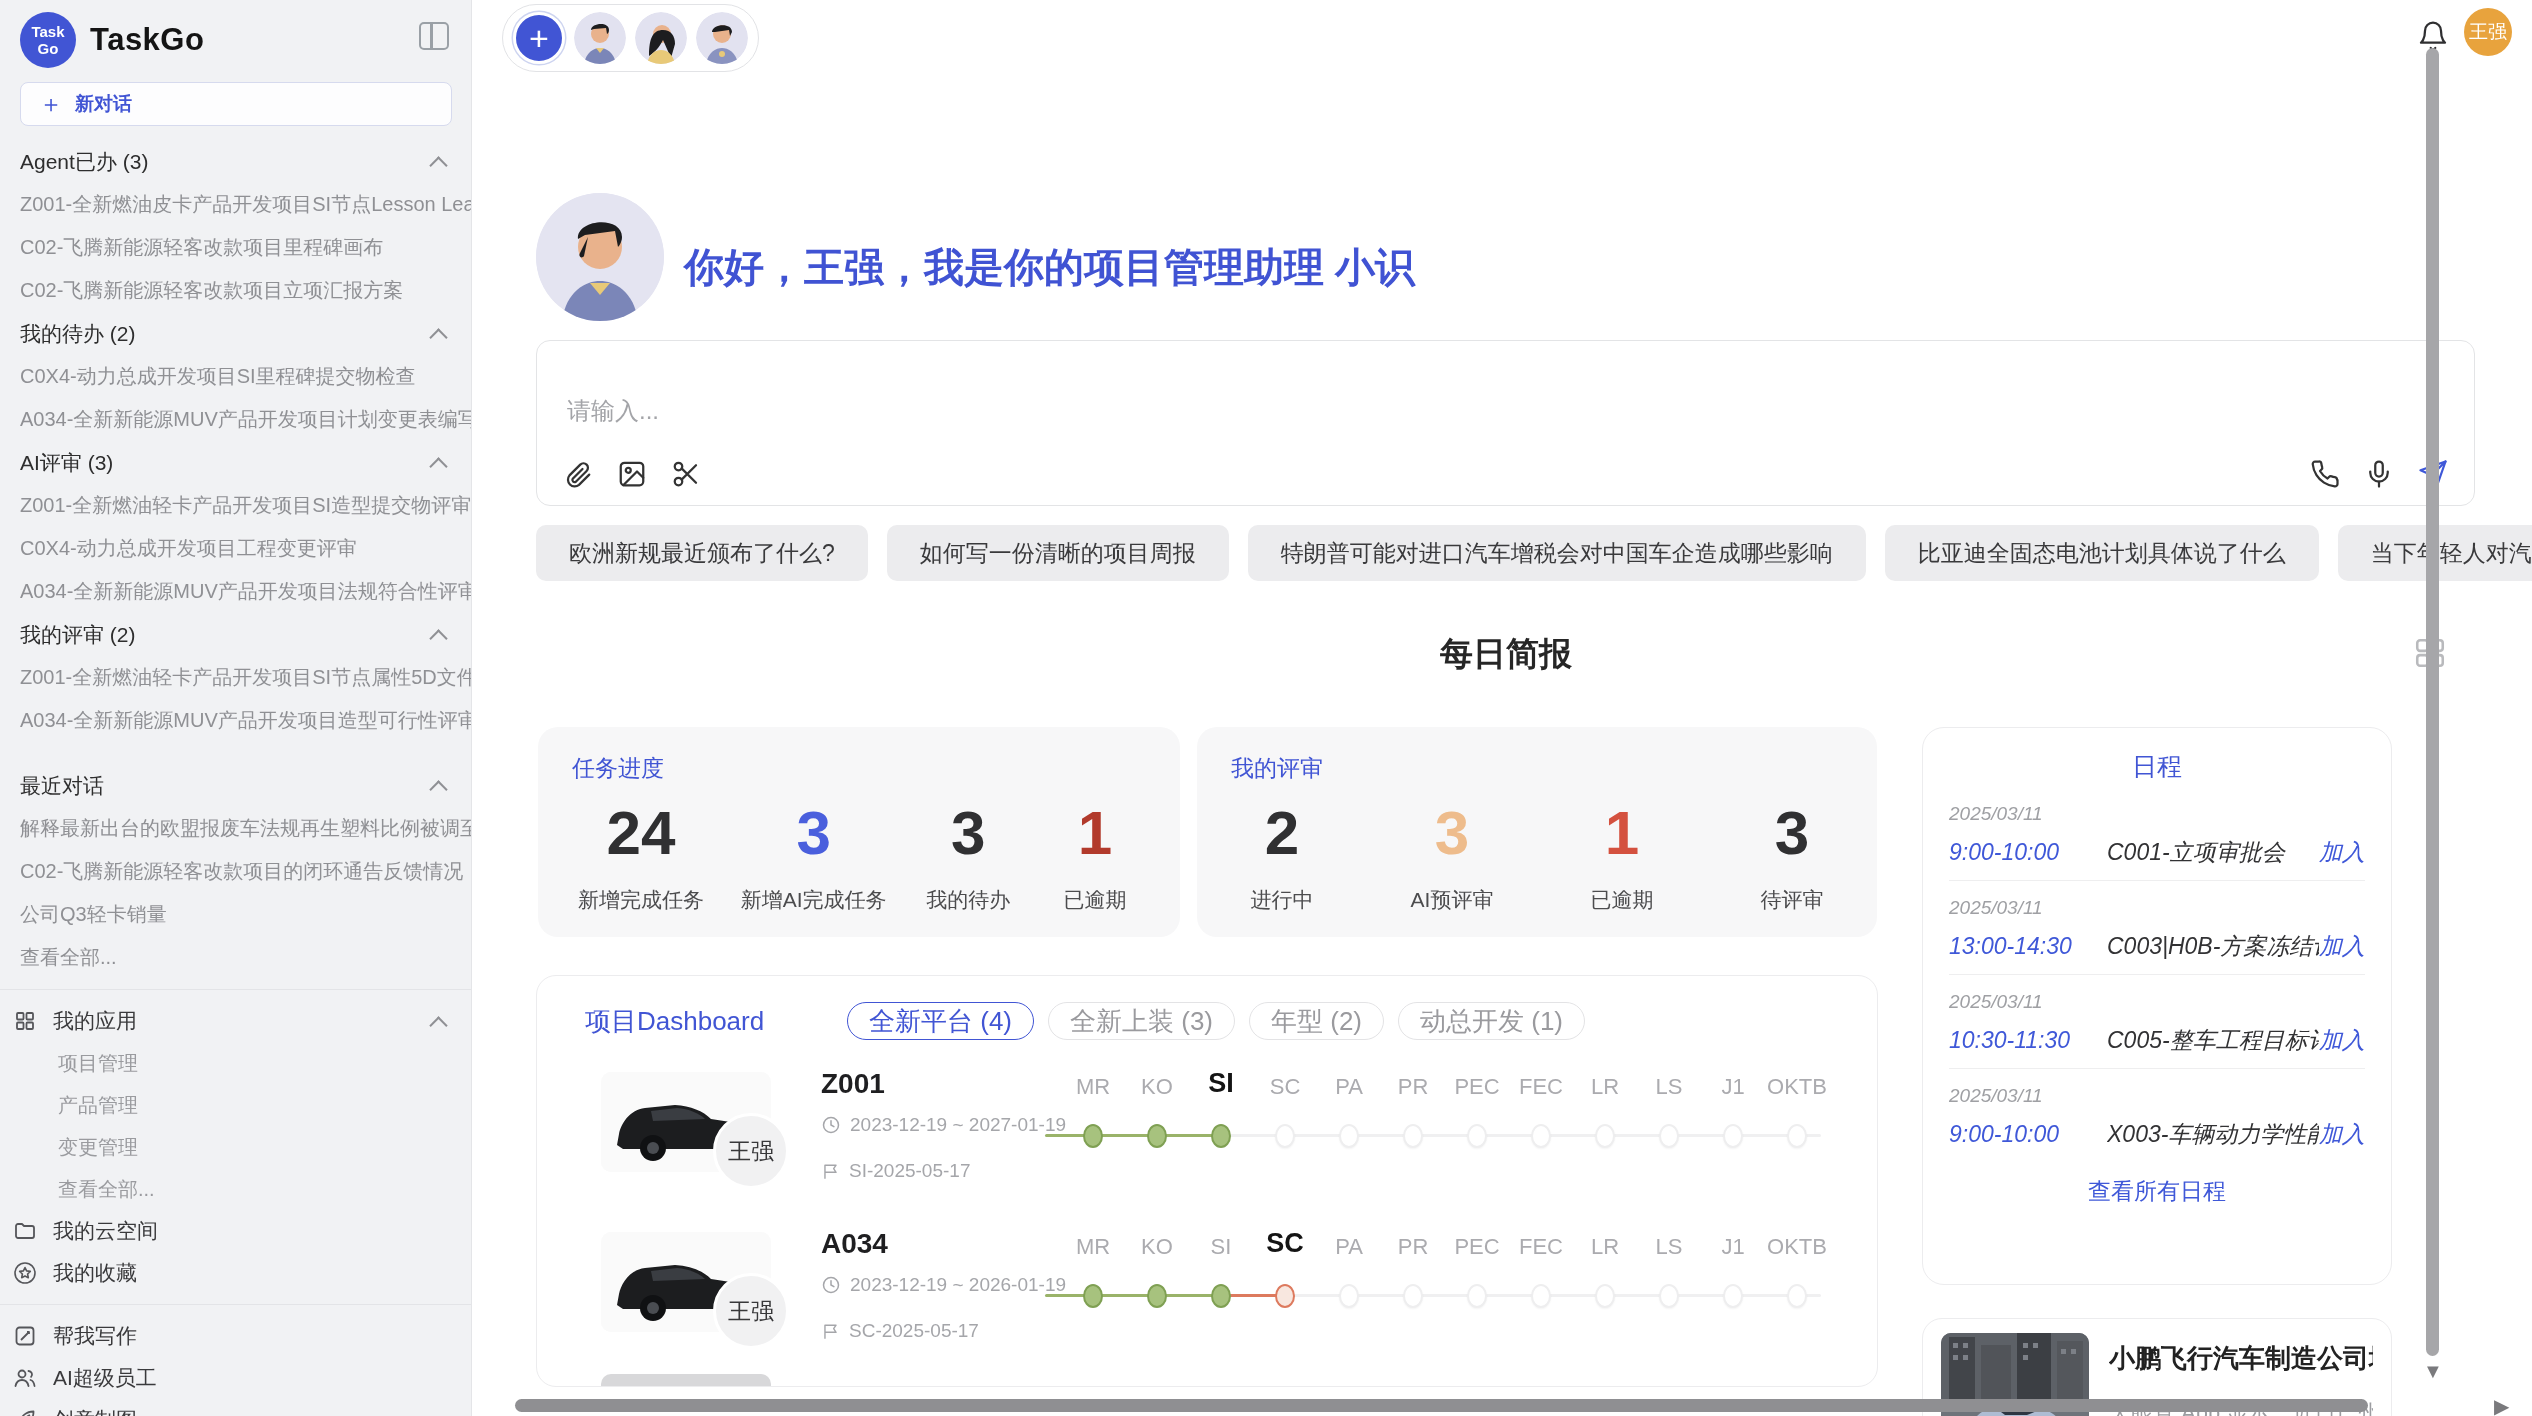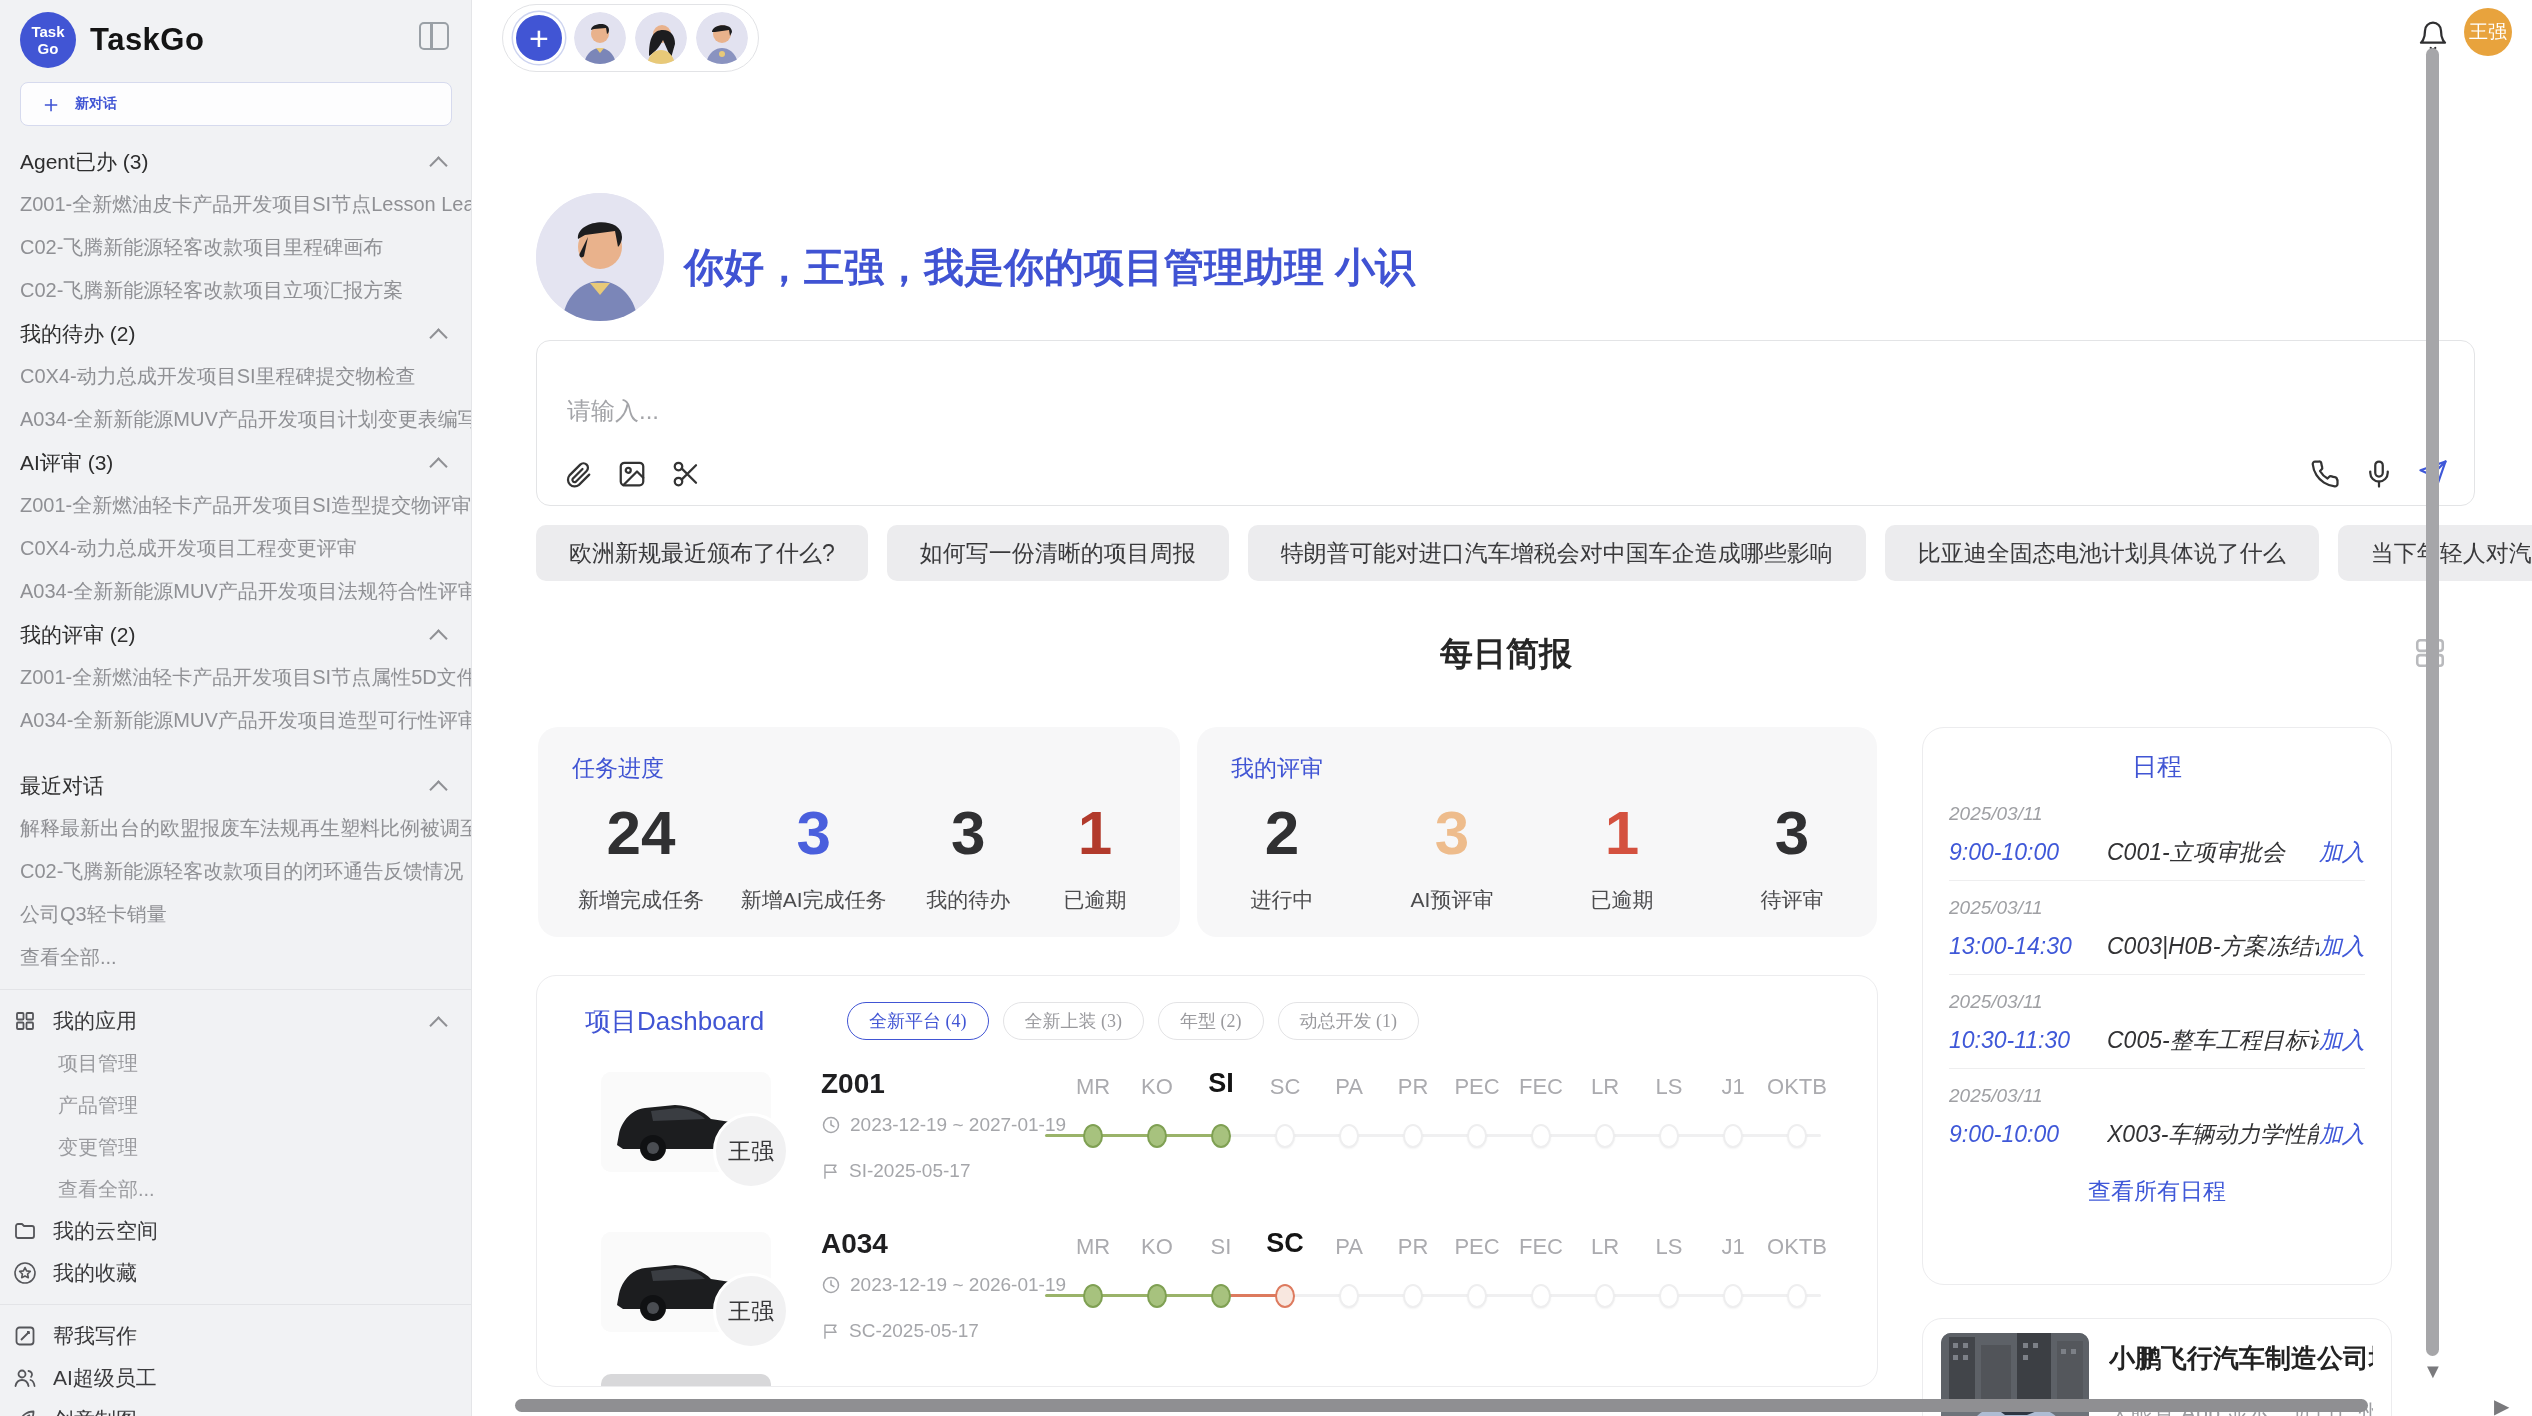--- a/index.html
+++ b/index.html
@@ -11,21 +11,21 @@
   }
   
   .sidebar{position:absolute;left:0;top:0;width:472px;height:1416px;background:#f1f2f4;border-right:1px solid #e4e5e8;box-sizing:border-box;}
   .logo-row{display:flex;align-items:center;padding:12px 16px 6px 20px;position:relative;}
   .logo{width:56px;height:56px;border-radius:50%;background:#4155d4;color:#fff;display:flex;flex-direction:column;align-items:center;justify-content:center;font-size:15px;line-height:1.15;font-weight:600;}
   .app-title{font-size:31px;font-weight:700;color:#141414;margin-left:14px;letter-spacing:.5px;}
   .collapse-icon{position:absolute;right:22px;top:22px;width:30px;height:28px;border:2.5px solid #9aa0a6;border-radius:5px;box-sizing:border-box;cursor:pointer;}
   .collapse-icon::after{content:"";position:absolute;left:9px;top:0;width:2.5px;height:100%;background:#9aa0a6;}
   .new-chat{display:flex;align-items:center;gap:12px;margin:8px 20px 0 20px;height:44px;background:#fdfdfe;border:1.5px solid #d6daee;border-radius:8px;padding:0 0 0 18px;cursor:pointer;width:432px;box-sizing:border-box;}
   .new-chat .plus{color:#4155d4;font-size:24px;font-weight:400;line-height:1;}
-  .new-chat .nc-label{color:#4155d4;font-size:14px;font-weight:700;}
+  .new-chat .nc-label{color:#4155d4;font-size:19px;font-weight:700;}
   .side-list{padding:14px 0 0 0;}
   .s-row{height:43px;line-height:43px;padding:0 20px;white-space:nowrap;overflow:hidden;position:relative;}
   .s-header{font-size:21px;color:#2e2e2e;}
   .s-item{font-size:20px;color:#8f9094;cursor:pointer;}
   .chev{position:absolute;right:26px;top:19px;width:11px;height:11px;border-left:2px solid #8f9094;border-top:2px solid #8f9094;transform:rotate(45deg);}
   .recent-gap{margin-top:22px;}
   .divider{height:1px;background:#e3e4e7;margin:10px 0;}
   .icon-row{display:flex;align-items:center;gap:16px;height:42px;padding:0 13px;font-size:21px;color:#3a3a3c;cursor:pointer;position:relative;white-space:nowrap;}
   .icon-row svg{flex:0 0 auto;}
   .sub-item{height:42px;line-height:42px;padding-left:58px;font-size:20px;color:#9a9b9f;cursor:pointer;white-space:nowrap;}
@@ -56,21 +56,21 @@
   .sc2{left:1197px;top:727px;width:680px;height:210px;}
   .stat-title{font-size:23px;color:#4155d4;}
   .stat-row{display:flex;justify-content:space-between;margin-top:10px;padding:0 6px;}
   .stat-col{text-align:center;min-width:90px;}
   .stat-val{font-size:62px;font-weight:600;line-height:78px;}
   .stat-lab{font-size:21px;color:#4c4c4e;margin-top:14px;white-space:nowrap;}
   
   .dashboard{position:absolute;left:536px;top:975px;width:1342px;height:412px;border:1.5px solid #ececee;border-radius:20px;box-sizing:border-box;background:#fff;overflow:hidden;}
   .dash-header{display:flex;align-items:center;padding:26px 0 0 48px;}
   .dash-title{font-size:26px;color:#4155d4;width:262px;}
-  .pill{height:38px;line-height:36px;border-radius:19px;padding:0 21px;font-size:18px;margin-right:14px;white-space:nowrap;cursor:pointer;box-sizing:border-box;font-family:Liberation Serif, serif;}
+  .pill{height:38px;line-height:36px;border-radius:19px;padding:0 21px;font-size:26px;margin-right:14px;white-space:nowrap;cursor:pointer;box-sizing:border-box;}
   .pill.active{border:1.5px solid #4155d4;color:#4155d4;background:#fff;}
   .pill.idle{border:1.5px solid #e3e3e5;color:#9a9a9e;background:#fff;}
   .project-row{position:relative;height:160px;}
   .car{position:absolute;left:64px;top:32px;width:170px;height:100px;border-radius:10px;overflow:hidden;background:#fbfbfb;}
   .owner-chip{position:absolute;left:176px;top:73px;width:76px;height:76px;border-radius:50%;background:#f1f1f2;border:3px solid #fff;display:flex;align-items:center;justify-content:center;font-size:23px;color:#38383a;box-sizing:border-box;}
   .p-code{position:absolute;left:284px;top:28px;font-size:28px;font-weight:700;color:#1f1f21;}
   .p-meta{position:absolute;left:284px;display:flex;align-items:center;gap:9px;font-size:19px;color:#a5a6aa;white-space:nowrap;}
   .p-date{top:74px;} .p-flag{top:120px;}
   .mstones{position:absolute;left:524px;top:0;width:768px;height:160px;}
   .m-col{position:absolute;width:64px;text-align:center;}

